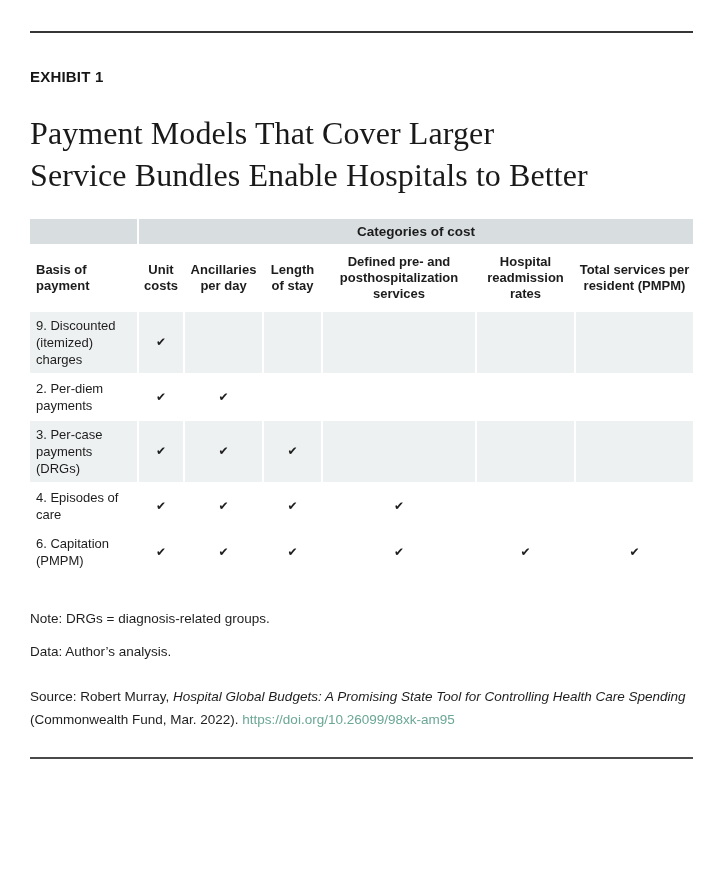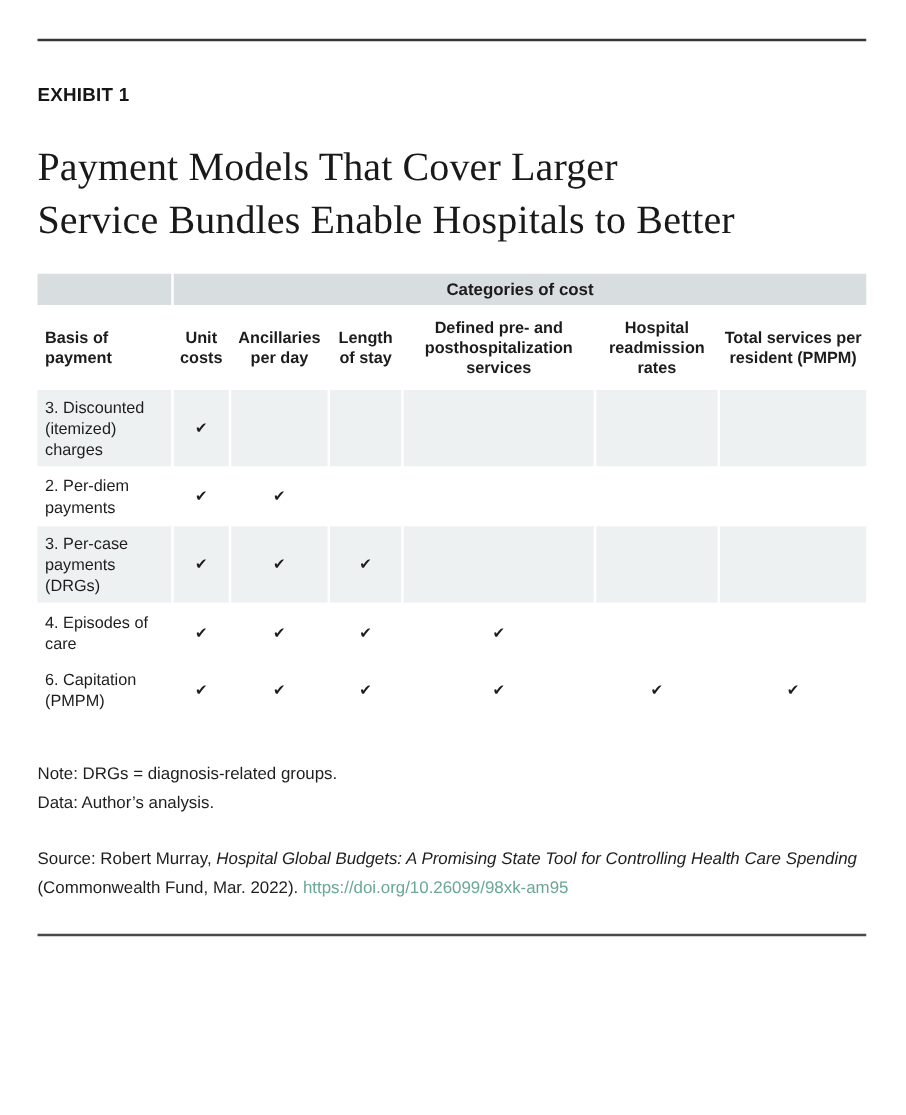--- a/index.html
+++ b/index.html
@@ -52,21 +52,21 @@
     vertical-align: middle; line-height: 17px;
     padding: 5px 3px; text-align: center;
     color: #1d1d1d;
   }
   tbody td.row-label { text-align: left; padding-left: 6px; padding-right: 4px; }
   tbody tr.shaded td { background: #eef1f2; }
   tbody tr.bold td.row-label { font-weight: 700; }
   td.check-cell { font-size: 12px; }
 
   .notes { margin-top: 31px; }
-  .note-line { font-size: 13.5px; line-height: 23px; color: #1e1e1e; }
+  .note-line { font-size: 13.5px; line-height: 23px; color: #1e1e1e; margin-top: 10px; }
 
   .source {
     margin-top: 22px;
     font-size: 13.5px; line-height: 23px; color: #1e1e1e;
     max-width: 663px;
   }
   .source em { font-style: italic; }
   .doi-link { color: #6ba795; text-decoration: none; cursor: pointer; }
 </style>
 </head>
@@ -103,21 +103,21 @@
       <th class="col-h">Unit costs</th>
           <th class="col-h">Ancillaries per day</th>
           <th class="col-h">Length of stay</th>
           <th class="col-h">Defined pre- and posthospitalization services</th>
           <th class="col-h">Hospital readmission rates</th>
           <th class="col-h">Total services per resident (PMPM)</th>
         </tr>
     </thead>
     <tbody id="table-body">
         <tr class="shaded">
-          <td class="row-label">3. Discounted (itemized) charges</td>
+          <td class="row-label">9. Discounted (itemized) charges</td>
           <td class="check-cell">✔</td>
           <td class="check-cell"></td>
           <td class="check-cell"></td>
           <td class="check-cell"></td>
           <td class="check-cell"></td>
           <td class="check-cell"></td>
         </tr>
         <tr class="">
           <td class="row-label">2. Per-diem payments</td>
           <td class="check-cell">✔</td>

